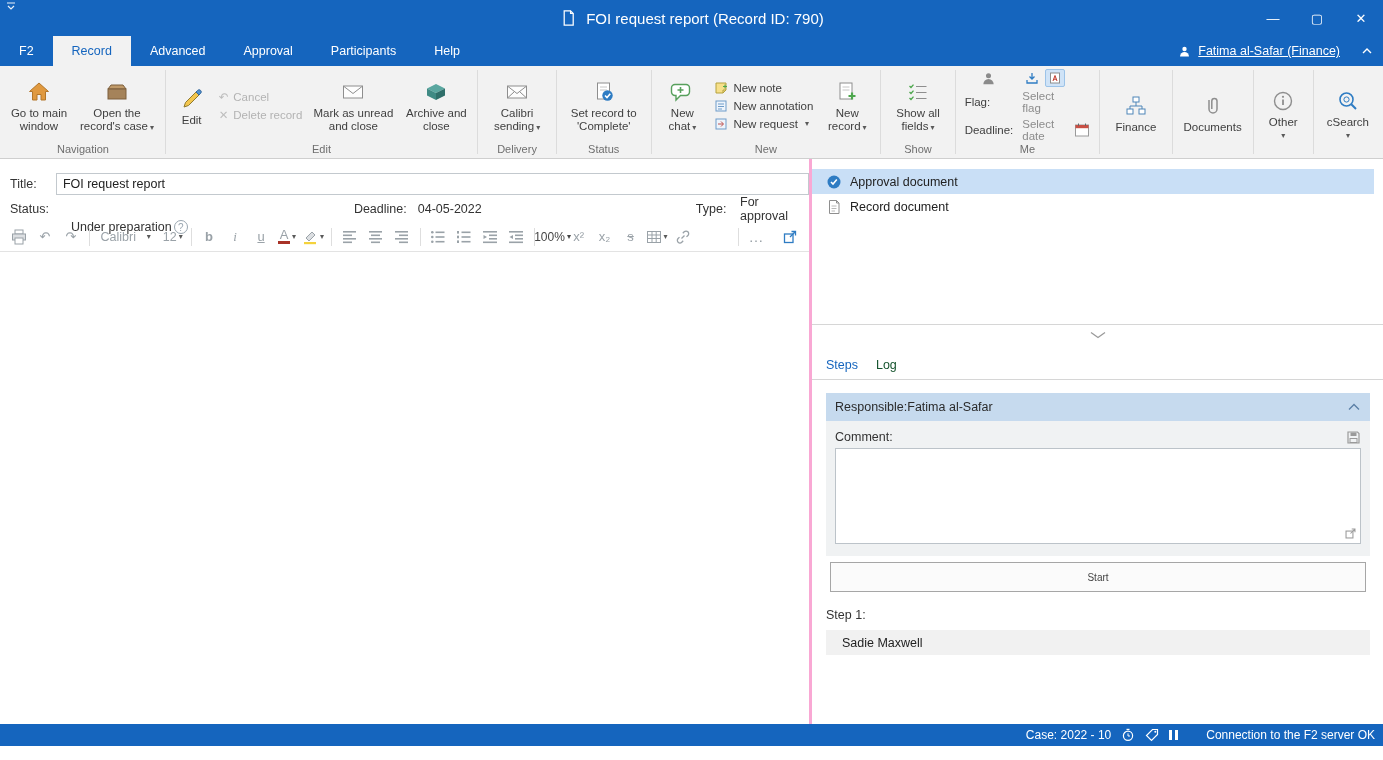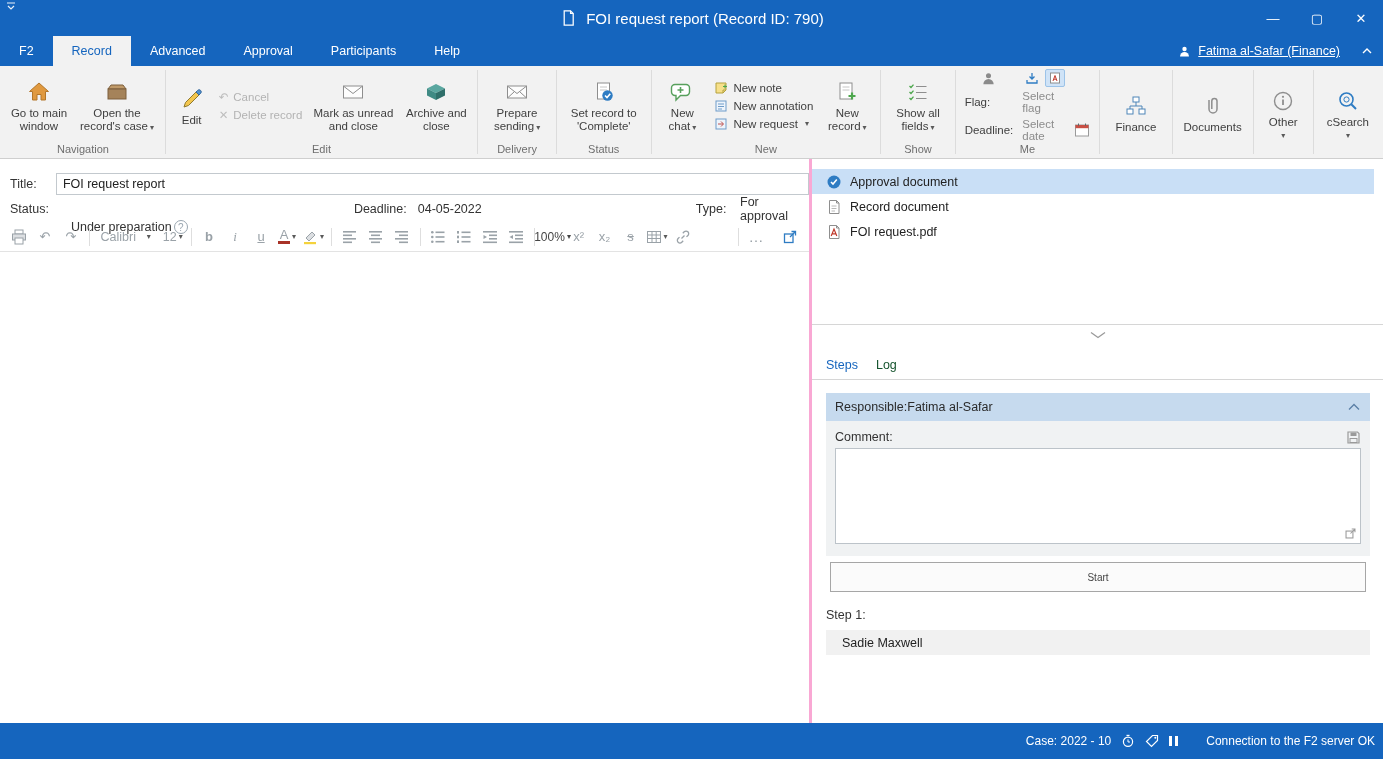--- a/index.html
+++ b/index.html
@@ -88,21 +88,21 @@
   .comment-row { height:22px; display:flex; align-items:center; font-size:12.5px; color:#333; }
   .comment-row .flop { margin-left:auto; }
   .comment-wrap { position:relative; }
   .comment-ta { width:100%; height:96px; border:1px solid #bcc3c9; background:#fff; resize:none; outline:none; font-family:"Liberation Sans",sans-serif; font-size:12px; padding:5px; }
   .comment-expand { position:absolute; right:4px; bottom:7px; }
   .start-btn { display:block; width:calc(100% - 8px); margin:6px auto 0; height:30px; background:#fbfbfb; border:1px solid #a6a6a6; font-family:"Liberation Sans",sans-serif; font-size:10px; color:#444; }
   .step1-label { margin-top:16px; font-size:12.5px; color:#333; }
   .step1-row { margin-top:8px; height:25px; background:#f1f1f1; display:flex; align-items:center; padding-left:16px; font-size:12.5px; color:#222; }
 
   
-  .statusbar { position:absolute; left:0; right:0; bottom:1px; height:36px; background:#1565be; color:#fff; display:flex; align-items:center; justify-content:flex-end; gap:10px; padding-right:8px; font-size:12px; }
+  .statusbar { position:absolute; left:0; right:0; bottom:14px; height:22px; background:#1565be; color:#fff; display:flex; align-items:center; justify-content:flex-end; gap:10px; padding-right:8px; font-size:12px; }
   .sb-gap { width:8px; }
   .pause-ico { display:flex; gap:3px; }
   .pause-ico i { display:block; width:3px; height:10px; background:#fff; }
 
   svg { display:block; }
 </style>
 </head>
 <body>
 
 <div class="titlebar">
@@ -224,21 +224,21 @@
   <div class="rgroup">
     <div class="rgroup-content">
       <div class="rbtn" style="width:68px">
         <span>
           <svg width="24" height="24" viewBox="0 0 24 24">
               <rect x="2.5" y="6" width="19" height="12" fill="#fdfdfd" stroke="#8e8e8e"></rect>
               <path d="M3 6.5 L12 13.5 L21 6.5" fill="none" stroke="#8e8e8e"></path>
               <path d="M3 17.5 L9 12 M21 17.5 L15 12" stroke="#8e8e8e" fill="none"></path>
             </svg>
         </span>
-        <span class="rlabel"><span>Prepare sending</span><span class="caret">▾</span></span>
+        <span class="rlabel"><span>Calibri sending</span><span class="caret">▾</span></span>
       </div>
     </div>
     <div class="rgroup-caption">Delivery</div>
   </div>
   <div class="rsep"></div>
 
   <div class="rgroup">
     <div class="rgroup-content">
       <div class="rbtn" style="width:84px">
         <span>
@@ -631,30 +631,20 @@
         <span>
           <svg width="16" height="16" viewBox="0 0 16 16">
               <path d="M3.5 1.5 h7 l2.5 2.5 v10.5 h-9.5 Z" fill="#fff" stroke="#8e8e8e"></path>
               <path d="M10.5 1.5 v2.5 h2.5" fill="none" stroke="#8e8e8e"></path>
               <line x1="5.5" y1="7" x2="10.5" y2="7" stroke="#b8b8b8"></line>
               <line x1="5.5" y1="9.5" x2="10.5" y2="9.5" stroke="#b8b8b8"></line>
               <line x1="5.5" y1="12" x2="9" y2="12" stroke="#b8b8b8"></line>
             </svg>
         </span>
         <span>Record document</span>
-      </div>
-      <div class="docrow">
-        <span>
-          <svg width="16" height="16" viewBox="0 0 16 16">
-              <path d="M3.5 1.5 h7 l2.5 2.5 v10.5 h-9.5 Z" fill="#fff" stroke="#8e8e8e"></path>
-              <path d="M10.5 1.5 v2.5 h2.5" fill="none" stroke="#8e8e8e"></path>
-              <path d="M5.2 12 L8 5 L10.8 12 M6.3 9.8 h3.4" stroke="#c0392b" stroke-width="1.2" fill="none"></path>
-            </svg>
-        </span>
-        <span>FOI request.pdf</span>
       </div>
     </div>
 
     <div class="panel-divider">
       <svg width="18" height="8" viewBox="0 0 18 8">
           <path d="M2 1.5 L9 6.5 L16 1.5" fill="none" stroke="#9a9a9a" stroke-width="1.3"></path>
         </svg>
     </div>
 
     <div class="steps-tabs">

